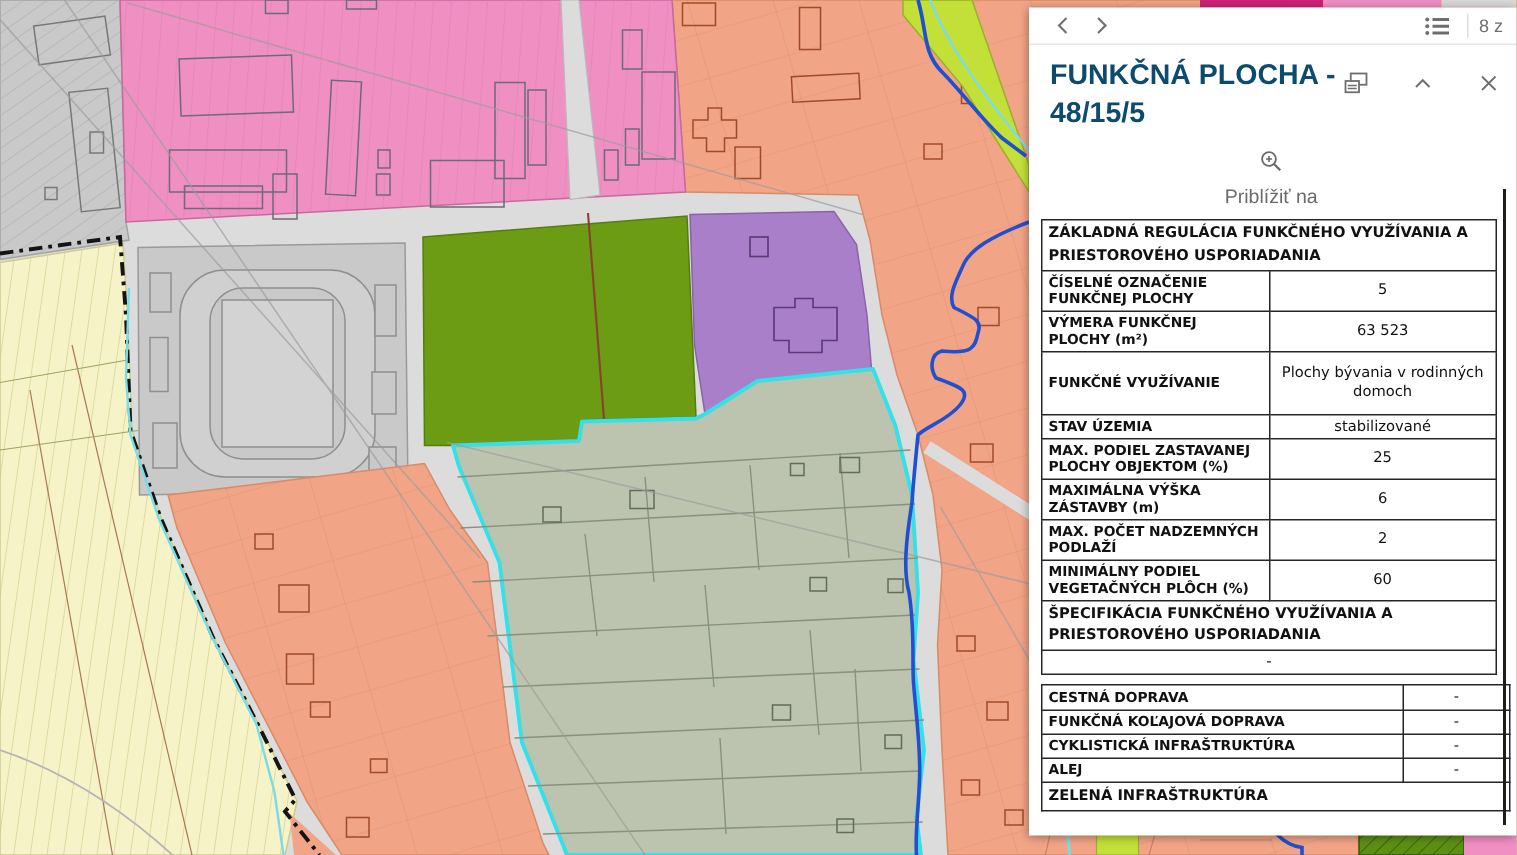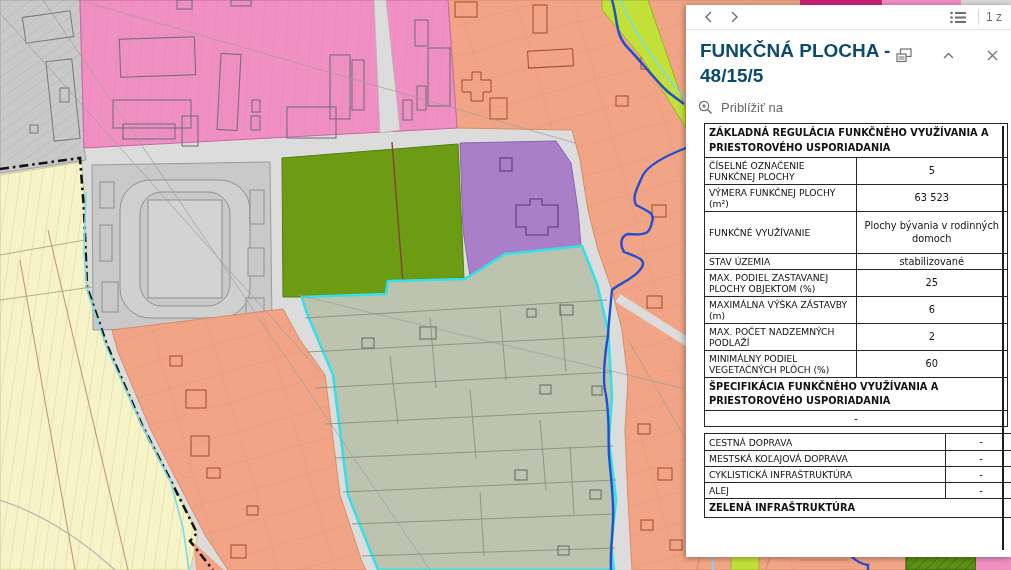--- a/index.html
+++ b/index.html
@@ -11,26 +11,26 @@
          box-shadow:-1px 1px 6px rgba(0,0,0,.38);overflow:hidden;}
   .pager{height:24px;display:flex;align-items:center;padding:0 9px;border-bottom:1px solid #e4e4e4;}
   .pager .nav{width:26px;height:22px;display:flex;align-items:center;justify-content:center;cursor:pointer;color:#6e6e6e;}
   .pager .spacer{flex:1;}
   .pager .divider{width:1px;height:16px;background:#dcdcdc;margin:0 7px;}
   .pager .count{font-size:12px;color:#6e6e6e;white-space:nowrap;}
   .titlebar{position:relative;padding:9px 14px 4px 14px;}
   .title{font-size:19px;font-weight:bold;color:#0c4a6e;line-height:1.3;width:215px;margin:0;}
   .hicons{position:absolute;top:12px;right:0;width:118px;display:flex;justify-content:space-between;align-items:center;padding-right:4px;}
   .hicon{width:30px;height:26px;display:flex;align-items:center;justify-content:center;color:#6e6e6e;cursor:pointer;}
-  .zoomrow{display:flex;align-items:center;gap:8px;padding:8px 14px 6px 12px;color:#6a6a6a;font-size:13px;cursor:pointer;}
-  .content{padding:2px 0 0 18px;position:relative;}
+  .zoomrow{display:flex;align-items:center;gap:8px;padding:8px 14px 6px 12px;color:#6a6a6a;font-size:13px;cursor:pointer;flex-direction:column;}
+  .content{padding:2px 0 0 8px;position:relative;}
   table.reg{border-collapse:collapse;width:304px;table-layout:fixed;
             font-family:"DejaVu Sans",sans-serif;color:#111;}
   table.reg td{border:1px solid #262626;overflow:hidden;}
-  td.lbl{font-size:9.2px;font-weight:normal;padding:2px 4px;width:232px;}
+  td.lbl{font-size:9.2px;font-weight:bold;padding:2px 4px;width:232px;}
   td.val{font-size:9.8px;text-align:center;padding:1px 2px;width:66px;line-height:1.35;}
   td.sect{font-size:9.8px;font-weight:bold;padding:2px 4px;line-height:1.45;}
   td.dash{font-size:10px;text-align:center;padding:2px;}
   .tgap{height:6px;}
   .cutline{position:absolute;left:316px;top:121px;width:2px;height:424px;background:#1d1d1d;}
   svg{display:block;}
 </style>
 </head>
 <body>
 
@@ -251,21 +251,21 @@
       <svg width="16" height="13" viewBox="0 0 16 13">
         <circle cx="1.5" cy="2" r="1.3" fill="#6e6e6e"></circle>
           <rect x="5" y="1" width="11" height="2" fill="#6e6e6e"></rect>
         <circle cx="1.5" cy="6.5" r="1.3" fill="#6e6e6e"></circle>
           <rect x="5" y="5.5" width="11" height="2" fill="#6e6e6e"></rect>
         <circle cx="1.5" cy="11" r="1.3" fill="#6e6e6e"></circle>
           <rect x="5" y="10" width="11" height="2" fill="#6e6e6e"></rect>
       </svg>
     </div>
     <div class="divider"></div>
-    <span class="count">1 z</span>
+    <span class="count">8 z</span>
   </div>
 
   <div class="titlebar">
     <h1 class="title">FUNKČNÁ PLOCHA - 48/15/5</h1>
     <div class="hicons">
       <div class="hicon">
         <svg width="16" height="15" viewBox="0 0 16 15">
           <rect x="4.5" y="1" width="10.5" height="7.5" fill="none" stroke="#6e6e6e" stroke-width="1.2"></rect>
           <rect x="1" y="6" width="9" height="7.5" fill="#fff" stroke="#6e6e6e" stroke-width="1.2"></rect>
           <path d="M2.5,9 h6 M2.5,11 h6" stroke="#6e6e6e" stroke-width="1"></path>
@@ -342,21 +342,21 @@
 
     <div class="tgap"></div>
 
     <table class="reg">
       <tbody>
       <tr>
         <td class="lbl">CESTNÁ DOPRAVA</td>
         <td class="val">-</td>
       </tr>
       <tr>
-        <td class="lbl">MESTSKÁ KOĽAJOVÁ DOPRAVA</td>
+        <td class="lbl">FUNKČNÁ KOĽAJOVÁ DOPRAVA</td>
         <td class="val">-</td>
       </tr>
       <tr>
         <td class="lbl">CYKLISTICKÁ INFRAŠTRUKTÚRA</td>
         <td class="val">-</td>
       </tr>
       <tr>
         <td class="lbl">ALEJ</td>
         <td class="val">-</td>
       </tr>

